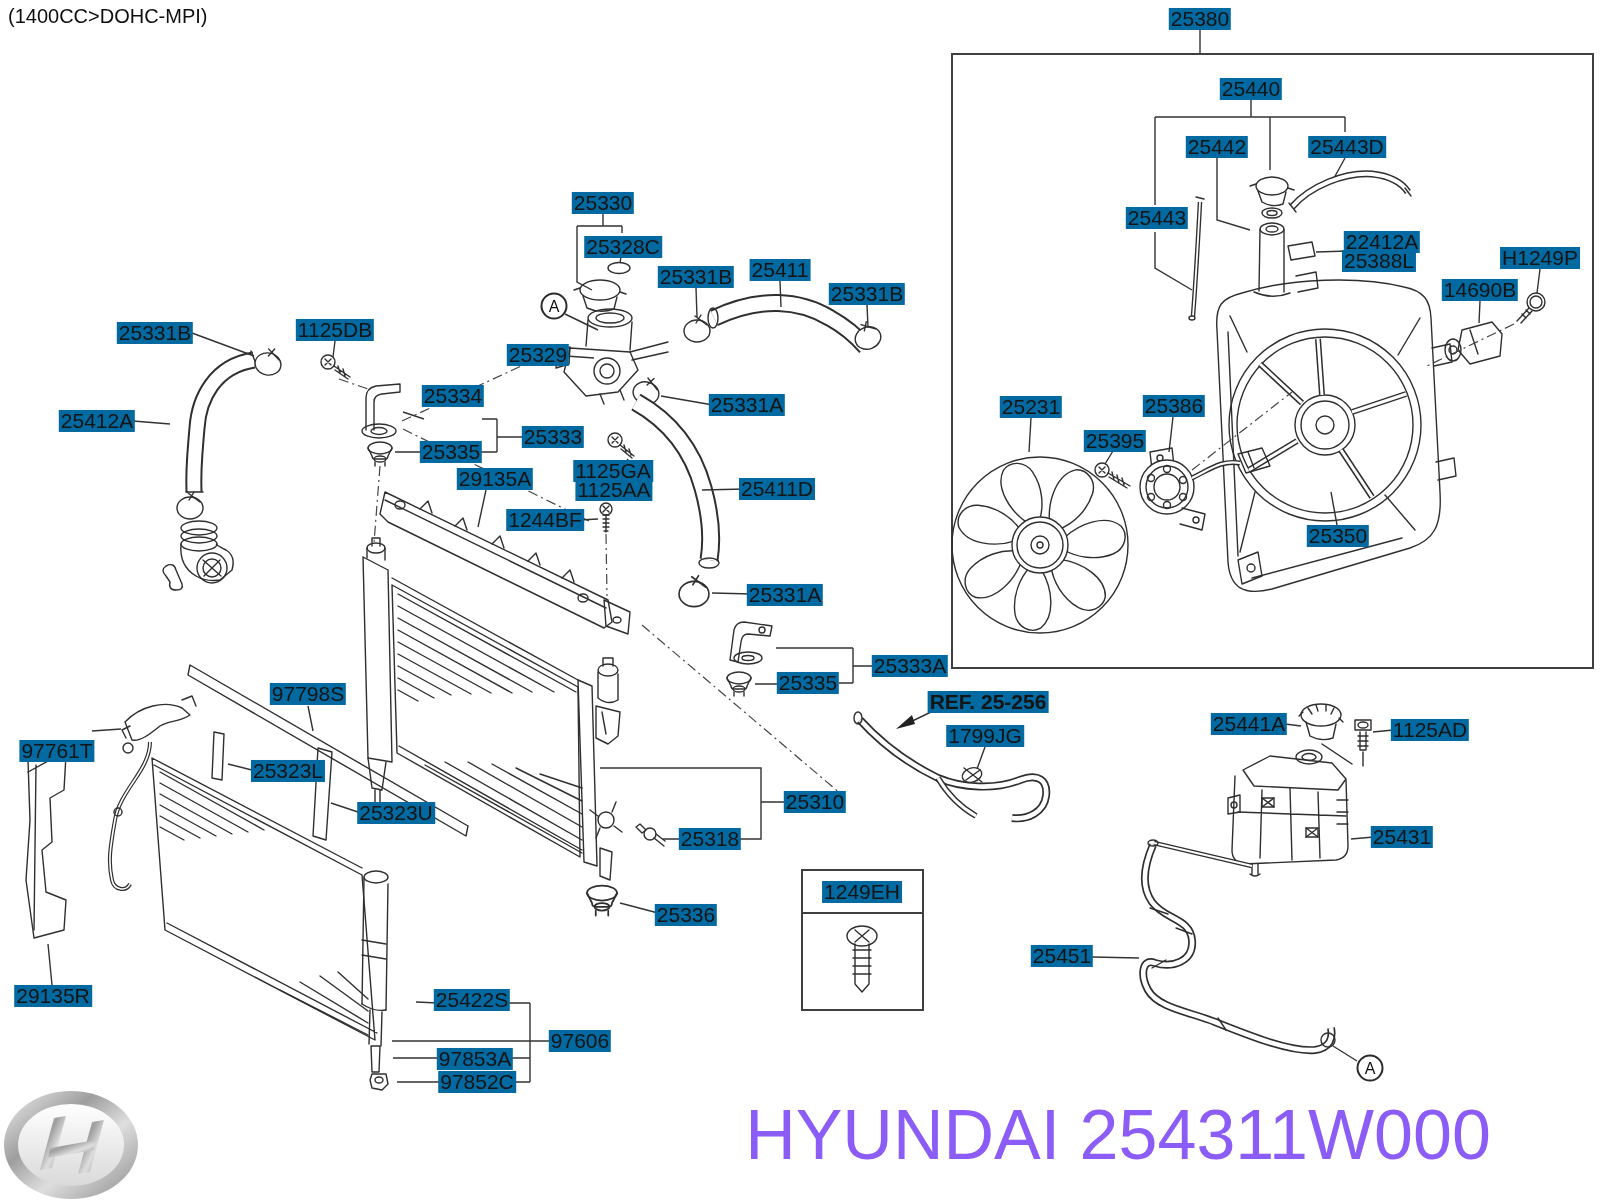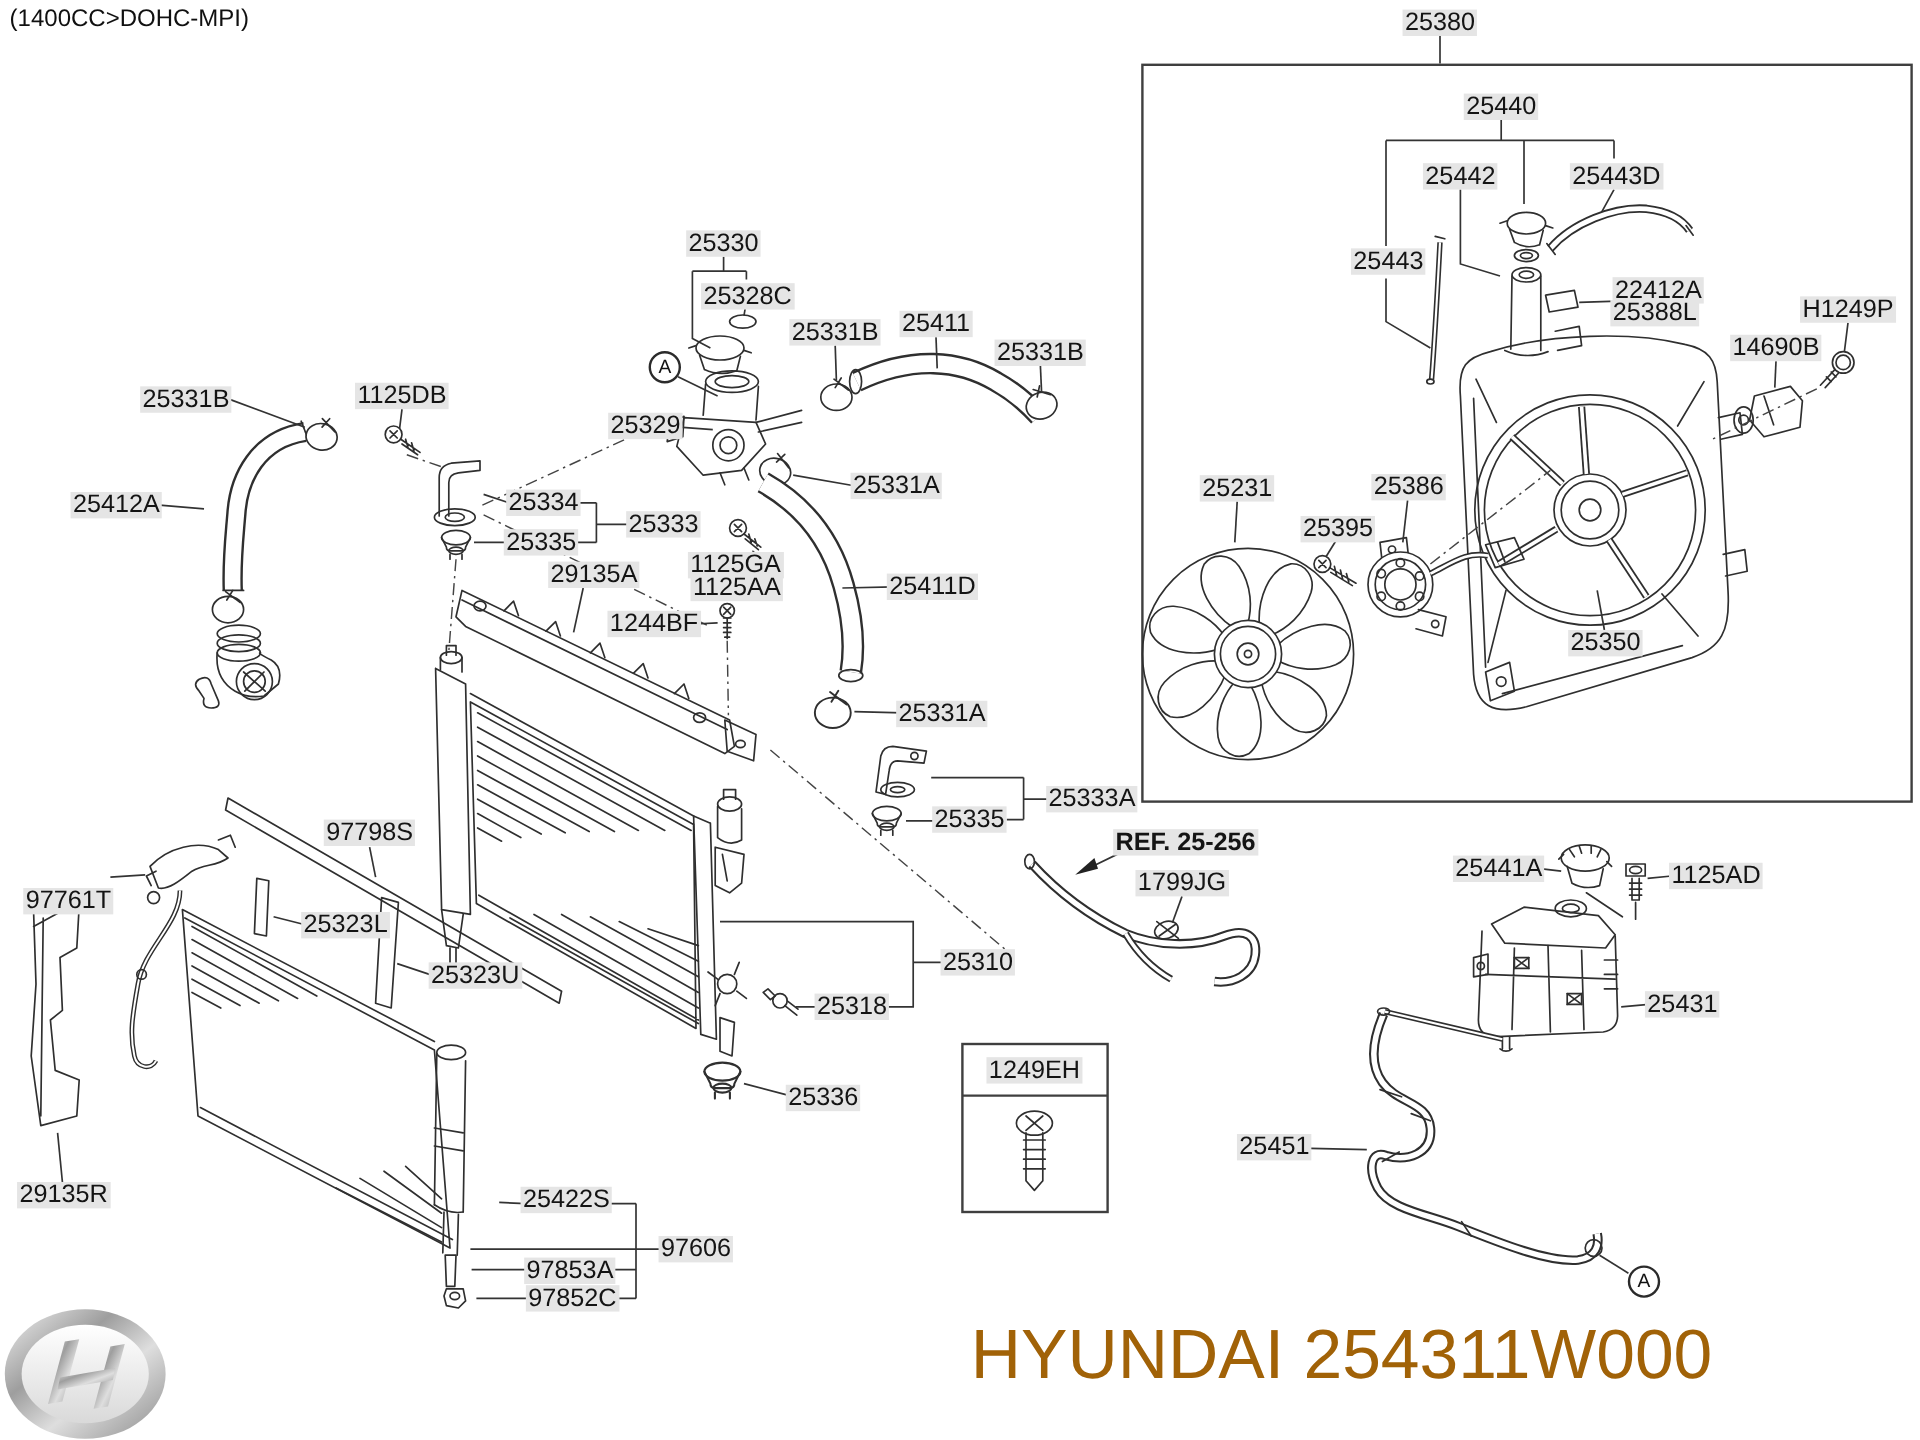--- a/index.html
+++ b/index.html
@@ -6,25 +6,25 @@
   .canvas{position:relative;width:1600px;height:1200px;background:#fff;overflow:hidden;
           font-family:"Liberation Sans", sans-serif;}
   svg.art{position:absolute;left:0;top:0;z-index:1;}
   svg.art *{vector-effect:none;}
   .ln{stroke:#2f2f2f;fill:none;stroke-width:1.4;stroke-linecap:round;stroke-linejoin:round;}
   .ld{stroke:#333;fill:none;stroke-width:1.4;}
   .dd{stroke:#444;fill:none;stroke-width:1.2;stroke-dasharray:10 4 2 4;}
   .box{stroke:#3f3f3f;fill:none;stroke-width:2;}
   .wfill{fill:#fff;}
   .lbl{position:absolute;transform:translate(-50%,-50%);font-size:21px;color:#141414;
-       white-space:nowrap;z-index:2;background:#e5e5e5;padding:0 2px;line-height:1.05;}
+       white-space:nowrap;z-index:2;background:#0369a1;padding:0 2px;line-height:1.05;}
   .lbl.bold{font-weight:bold;}
   .hdr{position:absolute;left:8px;top:5px;font-size:20px;color:#101010;z-index:2;}
   .brand{position:absolute;left:1118px;top:1100px;transform:translateX(-50%);
-         font-size:58px;line-height:1;color:#a16207;white-space:nowrap;z-index:2;}
+         font-size:70px;line-height:1;color:#8b5cf6;white-space:nowrap;z-index:2;}
   .amark{position:absolute;width:27px;height:27px;border:2px solid #2b2b2b;border-radius:50%;
          display:flex;align-items:center;justify-content:center;font-size:16px;color:#111;
          background:#fff;transform:translate(-50%,-50%);z-index:2;box-sizing:border-box;}
 </style>
 </head>
 <body>
 
 <div class="canvas">
 
 <svg class="art" width="1600" height="1200" viewBox="0 0 1600 1200">
@@ -474,21 +474,21 @@
 <div class="lbl" style="left:1379px;top:261px">25388L</div>
 <div class="lbl" style="left:1540px;top:258px">H1249P</div>
 <div class="lbl" style="left:1480px;top:290px">14690B</div>
 <div class="lbl" style="left:97px;top:421px">25412A</div>
 <div class="lbl" style="left:538px;top:355px">25329</div>
 <div class="lbl" style="left:747px;top:405px">25331A</div>
 <div class="lbl" style="left:1031px;top:407px">25231</div>
 <div class="lbl" style="left:1174px;top:406px">25386</div>
 <div class="lbl" style="left:1115px;top:441px">25395</div>
 <div class="lbl" style="left:1338px;top:536px">25350</div>
-<div class="lbl" style="left:453px;top:419px">25334</div>
+<div class="lbl" style="left:453px;top:396px">25334</div>
 <div class="lbl" style="left:451px;top:452px">25335</div>
 <div class="lbl" style="left:553px;top:437px">25333</div>
 <div class="lbl" style="left:495px;top:479px">29135A</div>
 <div class="lbl" style="left:613px;top:471px">1125GA</div>
 <div class="lbl" style="left:614px;top:490px">1125AA</div>
 <div class="lbl" style="left:777px;top:489px">25411D</div>
 <div class="lbl" style="left:545px;top:520px">1244BF</div>
 <div class="lbl" style="left:785px;top:595px">25331A</div>
 <div class="lbl" style="left:910px;top:666px">25333A</div>
 <div class="lbl" style="left:808px;top:683px">25335</div>

